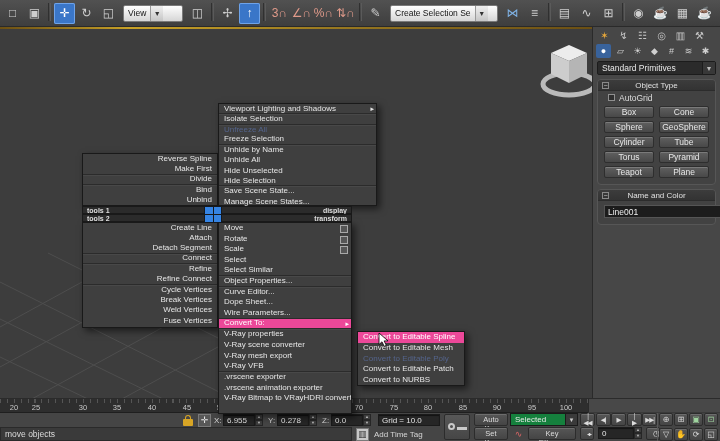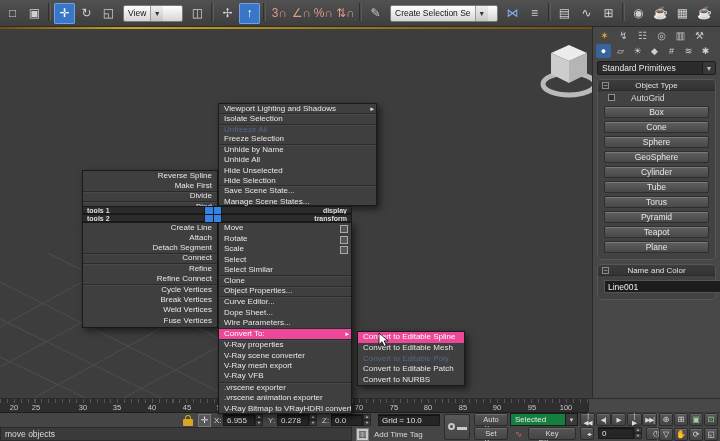--- a/index.html
+++ b/index.html
@@ -25,21 +25,21 @@
 
   
   .menu{position:absolute;background:#3f3f3f;border:1px solid #191919;box-shadow:3px 3px 7px rgba(0,0,0,.55);z-index:30;font-size:8px;color:#e6e6e6;}
   .menu .mi{height:10.3px;line-height:10.3px;padding:0 5px;position:relative;display:flex;align-items:center;white-space:nowrap;overflow:hidden;}
   .menu.ralign .mi{justify-content:flex-end;}
   .mi.sep{border-bottom:1px solid #2b2b2b;box-shadow:0 1px 0 rgba(255,255,255,.05);}
   .mi.highlight{background:#ec4899;color:#fff;}
   .mi.disabled{color:#54648c;}
   .mi.sub::after{content:"▸";position:absolute;right:2px;font-size:7px;top:0;}
   .mi.settings::after{content:"";position:absolute;right:3px;top:2px;width:6px;height:6px;border:1px solid #a9a9a9;background:#565656;}
-  .menu.t1{left:82px;top:153px;width:136px;height:53px;margin-top:17px;}
+  .menu.t1{left:82px;top:153px;width:136px;height:53px;}
   .menu.t2{left:82px;top:222px;width:136px;height:106px;}
   .menu.disp{left:218px;top:103px;width:159px;height:103px;}
   .menu.xform{left:218px;top:222px;width:134px;height:192px;}
   .menu.xform .mi{height:10.65px;line-height:10.65px;}
   .menu.submenu{left:357px;top:331px;width:108px;height:55px;z-index:32;}
   .menu.submenu .mi{height:10.8px;line-height:10.8px;}
   .qhdr{position:absolute;height:8px;background:#2b2b2b;border:1px solid #191919;font-size:7px;font-weight:bold;line-height:7px;color:#dedede;z-index:31;padding:0 4px;white-space:nowrap;}
   .qhdr.l{left:82px;width:136px;text-align:left;}
   .qhdr.r{left:218px;width:134px;text-align:right;}
   .qcenter{position:absolute;left:204px;top:206px;width:18px;height:17px;background:#15191f;display:grid;grid-template-columns:1fr 1fr;grid-template-rows:1fr 1fr;gap:1px;padding:1px;z-index:33;}
@@ -56,23 +56,23 @@
   .pcats{display:flex;align-items:center;height:16px;padding:0 3px;gap:2px;}
   .pcat{width:15px;height:14px;display:flex;align-items:center;justify-content:center;color:#d0d0d0;font-size:9px;border-radius:2px;}
   .pcat.active{background:#39639c;color:#fff;}
   .pdrop{margin:2px 4px;height:14px;background:#2b2b2b;border:1px solid #1c1c1c;border-radius:2px;color:#e8e8e8;font-size:8.5px;display:flex;align-items:center;}
   .pdrop .ctext{flex:1;padding:0 4px;}
   .pdrop .carrow{width:13px;height:100%;display:flex;align-items:center;justify-content:center;font-size:7px;color:#bbb;border-left:1px solid #1c1c1c;background:#383838;}
   .rollout{margin:4px 4px 0 4px;border:1px solid #565656;border-radius:4px;background:#424242;}
   .rhdr{height:11px;background:linear-gradient(#3c3c3c,#333);border-bottom:1px solid #2c2c2c;border-radius:3px 3px 0 0;display:flex;align-items:center;font-size:8px;color:#e0e0e0;padding:0 4px;position:relative;}
   .rhdr .minus{width:7px;height:7px;border:1px solid #8a8a8a;font-size:7px;line-height:5px;text-align:center;color:#ccc;margin-right:2px;}
   .rhdr .rtitle{flex:1;text-align:center;margin-right:9px;}
-  .agrow{display:flex;align-items:center;gap:16px;height:13px;padding:5px 10px;font-size:8.5px;color:#dcdcdc;}
+  .agrow{display:flex;align-items:center;gap:4px;height:13px;padding:5px 10px;font-size:8.5px;color:#dcdcdc;}
   .cbx{width:7px;height:7px;border:1px solid #8f8f8f;background:#2e2e2e;}
-  .otgrid{display:grid;grid-template-columns:1fr;gap:3px 5px;padding:2px 6px 6px 6px;}
+  .otgrid{display:grid;grid-template-columns:1fr 1fr;gap:3px 5px;padding:2px 6px 6px 6px;}
   .otb{height:12px;font-size:8.5px;color:#e8e8e8;background:linear-gradient(#606060,#484848);border:1px solid #2e2e2e;border-radius:2px;box-shadow:inset 0 1px 0 #7a7a7a;padding:0;line-height:10px;}
   .ncrow{display:flex;gap:4px;padding:4px 6px 6px 6px;align-items:center;}
   .nameinput{flex:1;height:13px;background:#1c1c1c;border:1px solid #555;color:#efefef;font-size:8.5px;padding:0 3px;}
 
   
   .bottombar{position:absolute;left:0;top:398px;width:720px;height:43px;background:#454545;border-top:1px solid #2b2b2b;}
   .ruler{position:absolute;left:0;top:0;width:588px;height:14px;background:#2e2e2e;border-bottom:1px solid #1f1f1f;}
   .ruler .tickstrip{position:absolute;left:0;top:0;width:100%;height:4px;background:repeating-linear-gradient(90deg,#555 0 1px,transparent 1px 6.9px);}
   .rnum{position:absolute;top:4px;transform:translateX(-50%);font-size:7.5px;color:#c8c8c8;}
   .rulerend{position:absolute;left:588px;top:0;width:132px;height:14px;background:#484848;border-left:1px solid #2a2a2a;border-bottom:1px solid #3a3a3a;}
@@ -402,23 +402,20 @@
       <div class="mi settings">
         <span>Scale</span>
       </div>
       <div class="mi">
         <span>Select</span>
       </div>
       <div class="mi sep">
         <span>Select Similar</span>
       </div>
       <div class="mi sep">
-        <span>Clone</span>
-      </div>
-      <div class="mi sep">
         <span>Object Properties...</span>
       </div>
       <div class="mi">
         <span>Curve Editor...</span>
       </div>
       <div class="mi">
         <span>Dope Sheet...</span>
       </div>
       <div class="mi sep">
         <span>Wire Parameters...</span>

